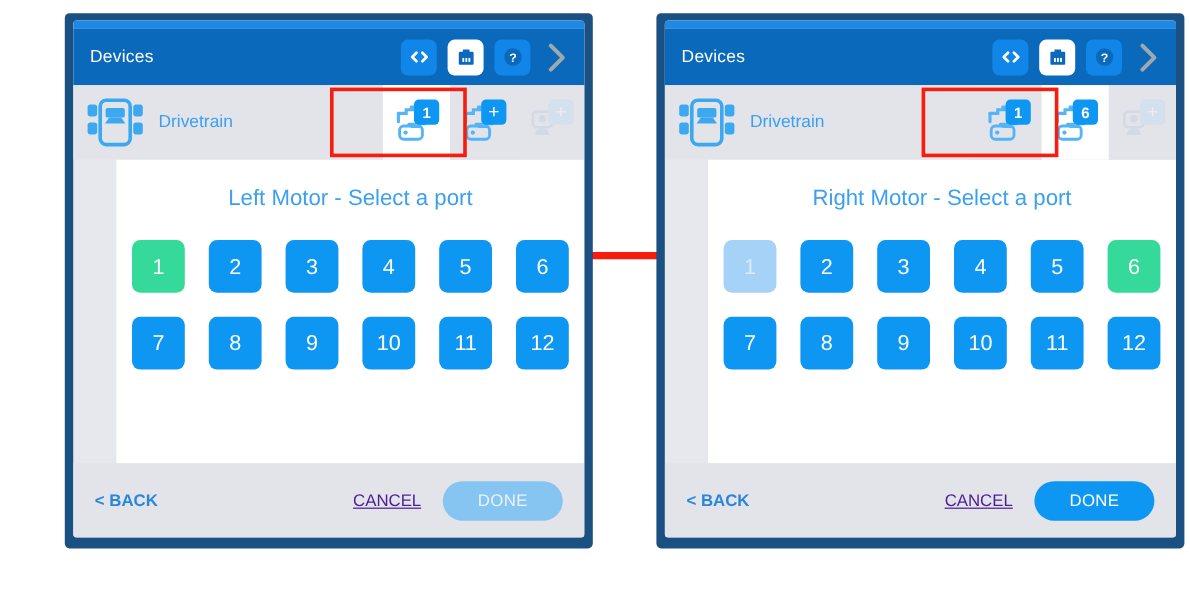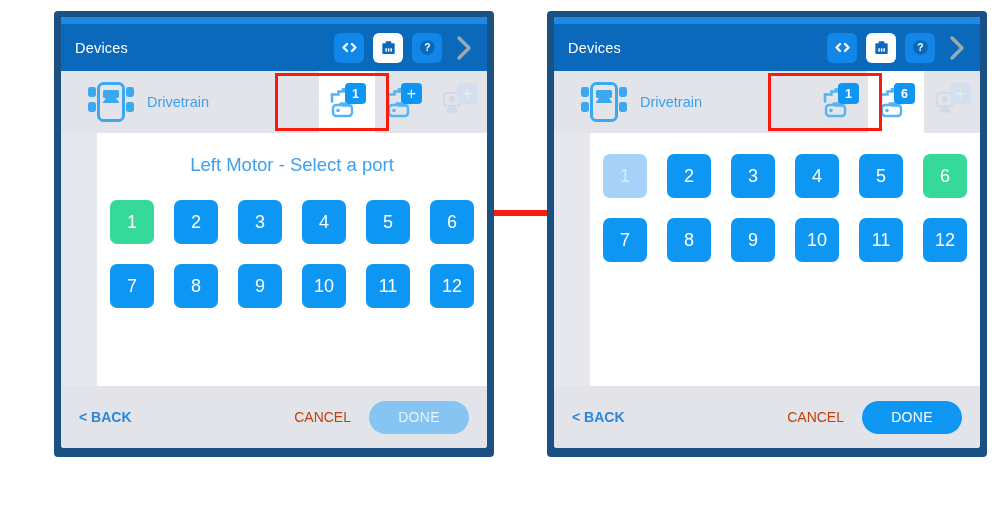--- a/index.html
+++ b/index.html
@@ -77,21 +77,21 @@
     color:#9ea9ad;
   }
 
   
   .devrow{
     height:62px;
     background:#e2e4e9;
     flex:0 0 auto;
     display:flex;
     align-items:center;
-    padding-left:24px;
+    padding-left:9px;
     box-sizing:border-box;
     position:relative;
   }
   .dev-icon{
     width:52px;height:46px;
     flex:0 0 auto;
     display:flex;align-items:center;justify-content:center;
   }
   .dev-name{
     color:#3ca0ef;
@@ -181,23 +181,24 @@
     box-sizing:border-box;
   }
   .back{
     color:#2a86d8;
     font-size:14px;
     flex:0 0 auto;
     font-weight:bold;
   }
   .spacer{flex:1 1 auto;}
   .cancel{
-    color:#c2410c;
+    color:#4c1d95;
     font-size:14px;
     margin-right:18px;
+    text-decoration:underline;
   }
   .done{
     width:100px;height:33px;
     border-radius:17px;
     background:#0d96f2;
     color:#ffffff;
     font-size:14px;
     display:flex;align-items:center;justify-content:center;
     letter-spacing:.3px;
     text-align:right;
@@ -409,20 +410,21 @@
               <rect x="5" y="8" width="16" height="13" rx="3" fill="none" stroke="#b9c6de" stroke-width="2.2"></rect>
               <circle cx="13" cy="14" r="3.1" fill="#b9c6de"></circle>
               <path d="M7 27.5c0-3.2 2.6-5.8 5.8-5.8s5.8 2.6 5.8 5.8" fill="#b9c6de"></path>
             </svg>
             <div class="chip-badge plus" style="background:#bcd9f5;">+</div>
           </div>
         </div>
         <div class="hl-rect" style="left:214px;top:2px;width:114px;height:58px;"></div>
       </div>
       <div class="body">
+        <div class="prompt">Right Motor - Select a port</div>
         <div class="grid">
           <div class="port disabled">1</div>
           <div class="port">2</div>
           <div class="port">3</div>
           <div class="port">4</div>
           <div class="port">5</div>
           <div class="port selected">6</div>
           <div class="port">7</div>
           <div class="port">8</div>
           <div class="port">9</div>

